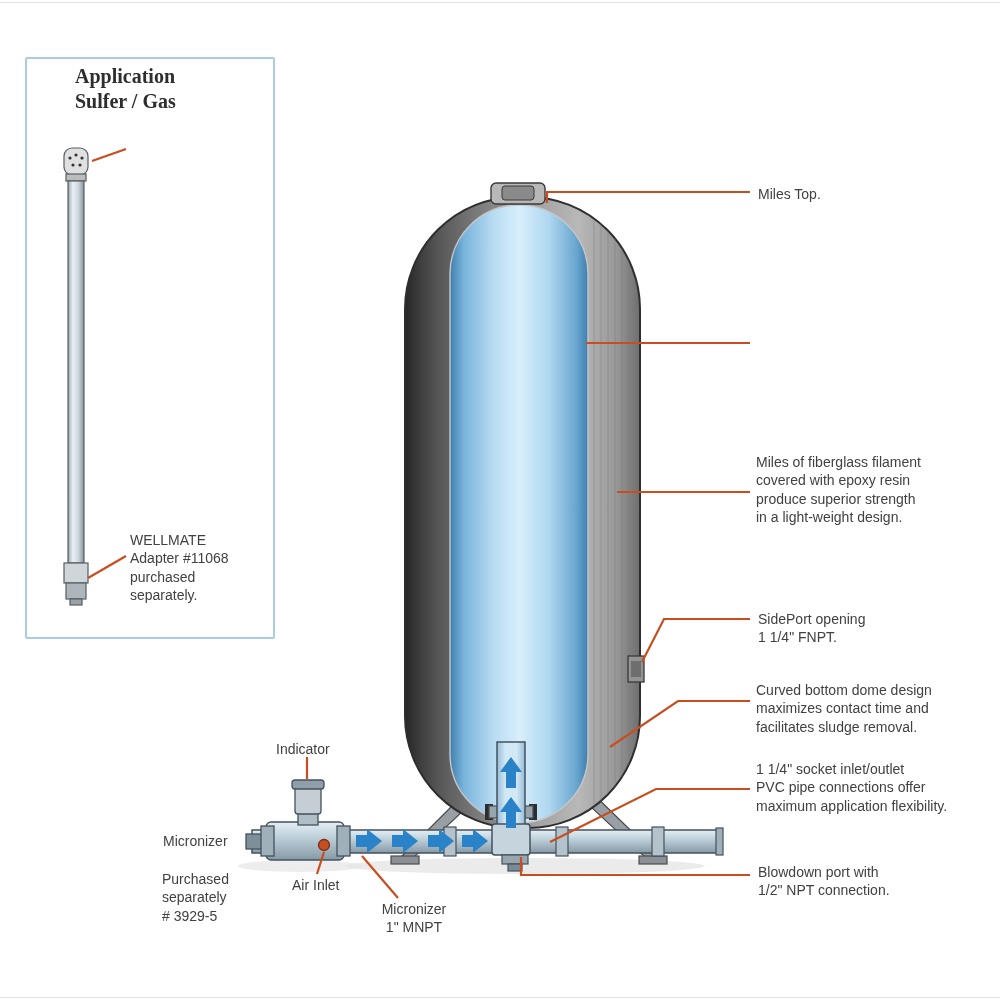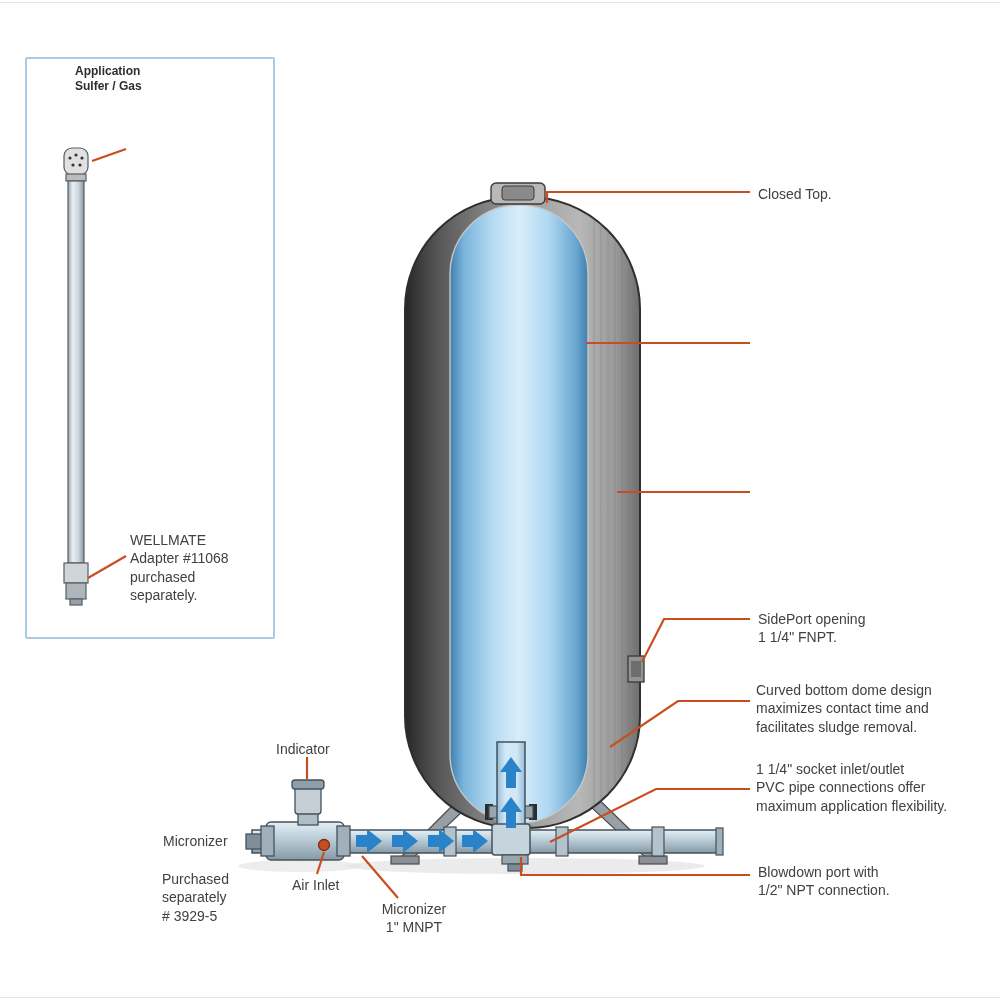--- a/index.html
+++ b/index.html
@@ -16,21 +16,21 @@
   .edge{position:absolute;left:0;right:0;height:1px;background:#e4e4e4;}
   .panel{
     position:absolute;left:25px;top:57px;width:246px;height:578px;
     border:2px solid var(--panel-border);border-radius:2px;background:transparent;
   }
   svg.diagram{position:absolute;left:0;top:0;}
   .label{
     position:absolute;white-space:pre-line;font-size:14px;line-height:1.32;
     color:var(--text);
   }
-  .title{font-size:12px;font-weight:bold;line-height:1.25;color:#2e2e2e;}
+  .title{font-size:20px;font-weight:bold;line-height:1.25;color:#2e2e2e;font-family:Liberation Serif, serif;}
   .center{text-align:center;}
   .leader{stroke:var(--leader);stroke-width:2.2;fill:none;stroke-linecap:butt;}
   .arrow{fill:var(--arrow-blue);}
 </style>
 </head>
 <body>
 
 <div id="stage">
   <div class="edge" style="top:2px"></div>
   <div class="edge" style="bottom:2px"></div>
@@ -188,21 +188,25 @@
   </svg>
 
   <div class="label title" style="left:75px;top:64px">Application
 Sulfer / Gas</div>
   <div class="label" style="left:130px;top:531px">WELLMATE
 Adapter #11068
 purchased
 separately.</div>
 
 
-  <div class="label" style="left:758px;top:185px">Closed Top.</div>
+  <div class="label" style="left:758px;top:185px">Miles Top.</div>
+  <div class="label" style="left:756px;top:453px">Miles of fiberglass filament
+covered with epoxy resin
+produce superior strength
+in a light-weight design.</div>
   <div class="label" style="left:758px;top:610px">SidePort opening
 1 1/4" FNPT.</div>
   <div class="label" style="left:756px;top:681px">Curved bottom dome design
 maximizes contact time and
 facilitates sludge removal.</div>
   <div class="label" style="left:756px;top:760px">1 1/4" socket inlet/outlet
 PVC pipe connections offer
 maximum application flexibility.</div>
   <div class="label" style="left:758px;top:863px">Blowdown port with
 1/2" NPT connection.</div>

